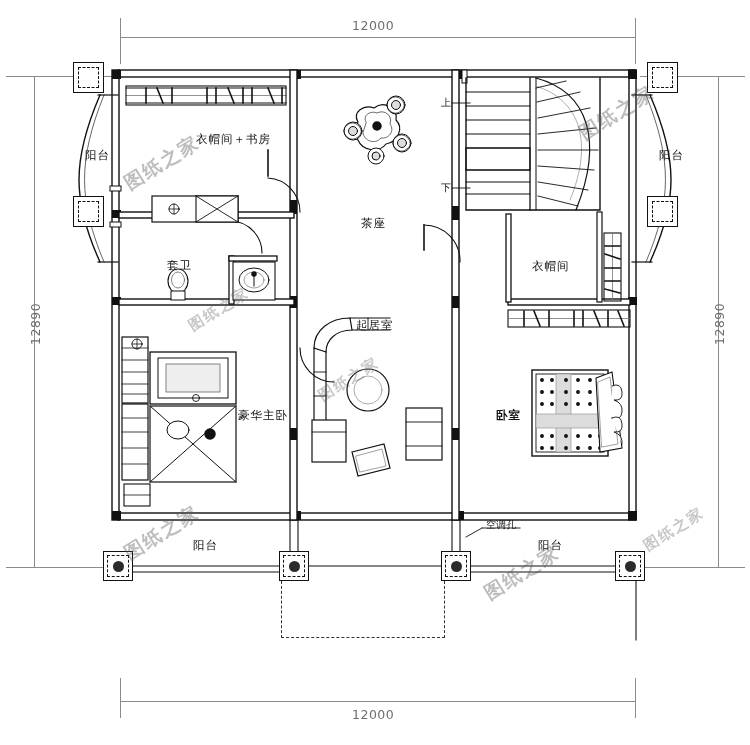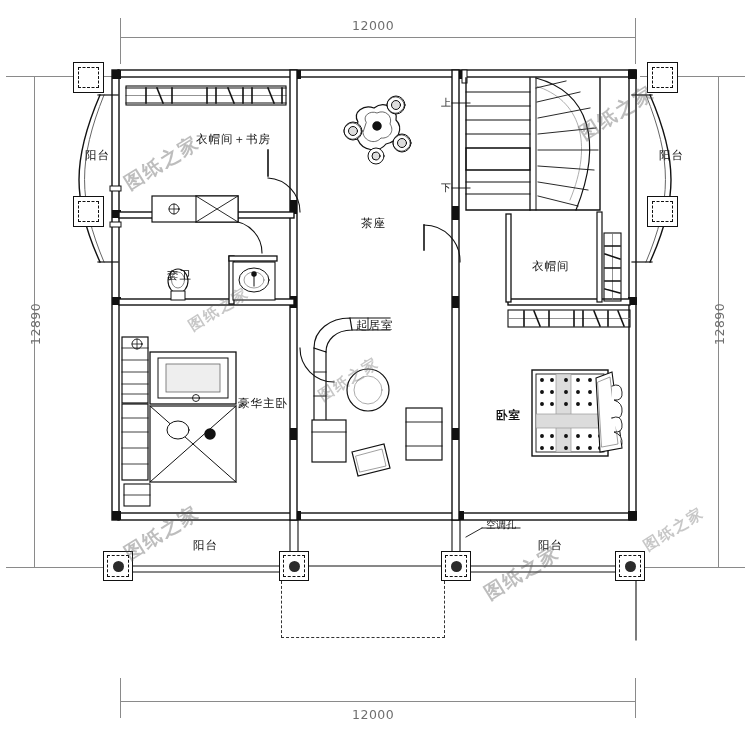--- a/index.html
+++ b/index.html
@@ -421,22 +421,22 @@
     </div>
   <div class="pcol" style="left:615px;top:551px;width:30px;height:30px;">
       <div class="inner"></div>
       <div class="dot"></div>
     </div>
 
   <div class="dash-box" style="left:281px;top:581px;width:164px;height:57px;"></div>
 
   <div class="rlabel" style="left:85px;top:148px;">阳台</div>
   <div class="rlabel" style="left:196px;top:132px;">衣帽间＋书房</div>
-  <div class="rlabel" style="left:167px;top:268px;">套卫</div>
-  <div class="rlabel" style="left:238px;top:396px;">豪华主卧</div>
+  <div class="rlabel" style="left:167px;top:258px;">套卫</div>
+  <div class="rlabel" style="left:238px;top:408px;">豪华主卧</div>
   <div class="rlabel" style="left:361px;top:168px;margin-top:48px;">茶座</div>
   <div class="rlabel" style="left:356px;top:318px;">起居室</div>
   <div class="rlabel" style="left:532px;top:259px;text-align:center;">衣帽间</div>
   <div class="rlabel" style="left:496px;top:408px;font-weight:bold;">卧室</div>
   <div class="rlabel" style="left:659px;top:148px;">阳台</div>
   <div class="rlabel" style="left:193px;top:538px;">阳台</div>
   <div class="rlabel" style="left:538px;top:538px;">阳台</div>
 
   <div class="slabel" style="left:441px;top:96px;">上</div>
   <div class="slabel" style="left:441px;top:181px;">下</div>

